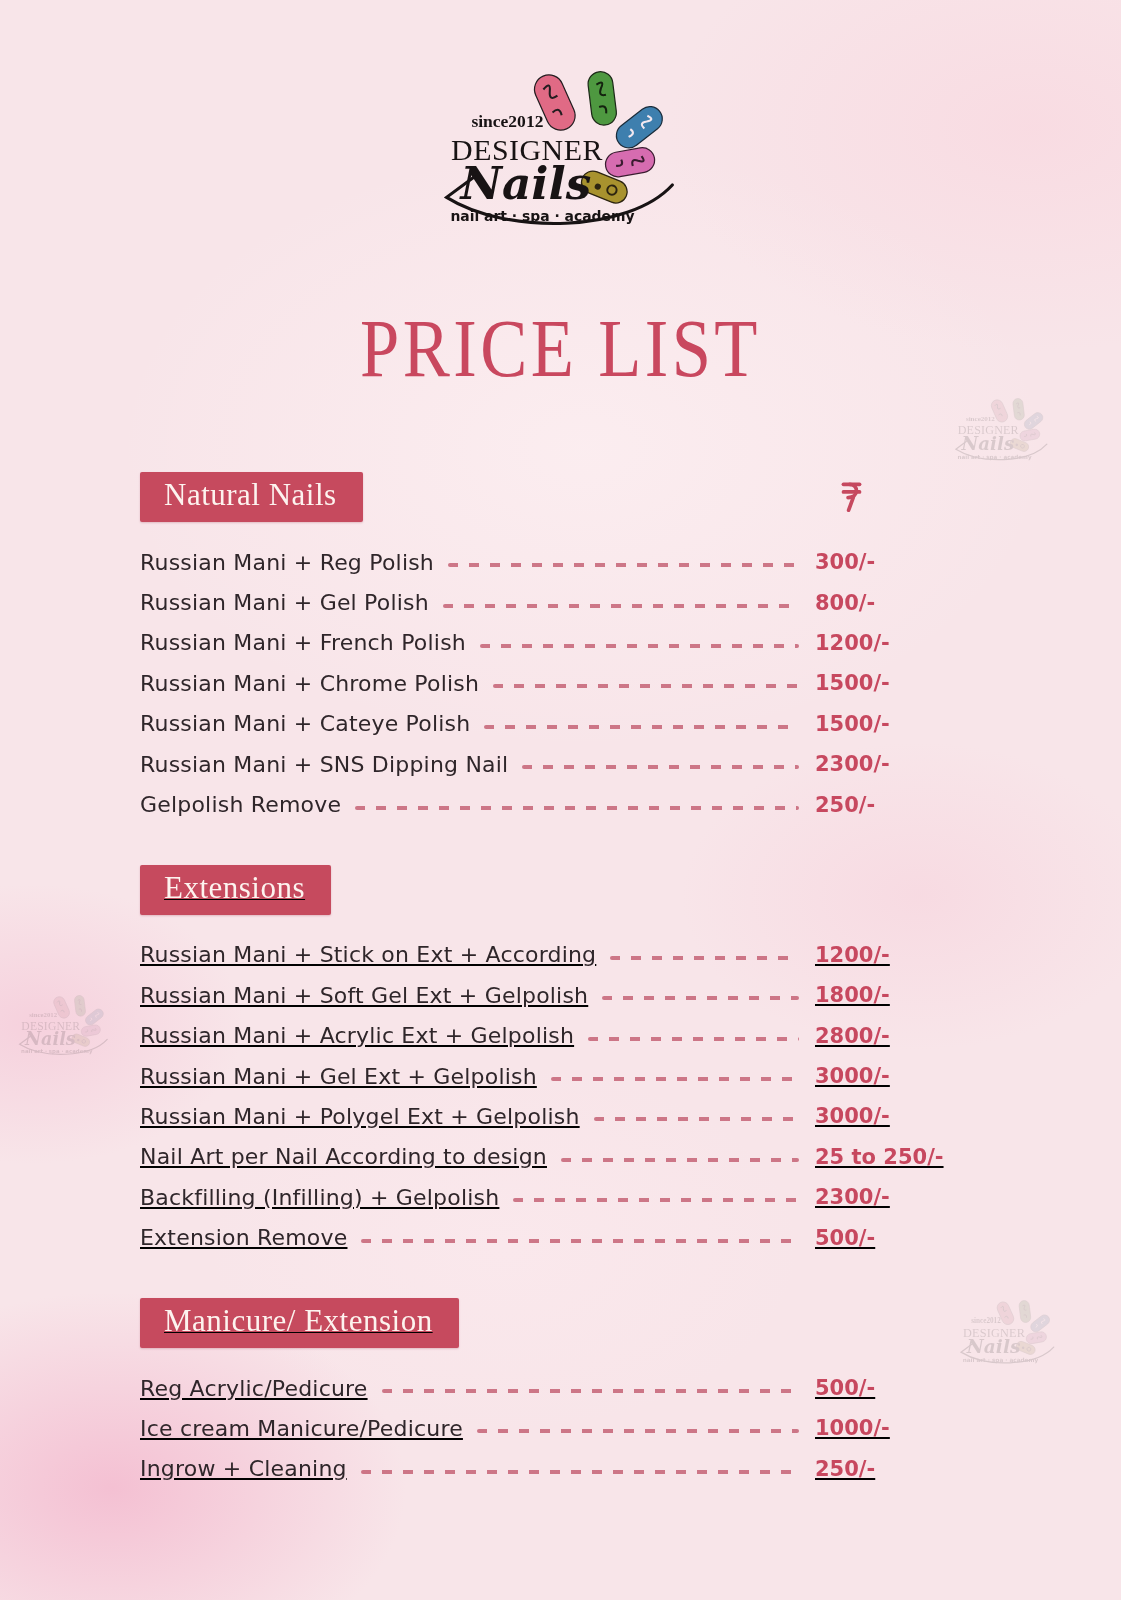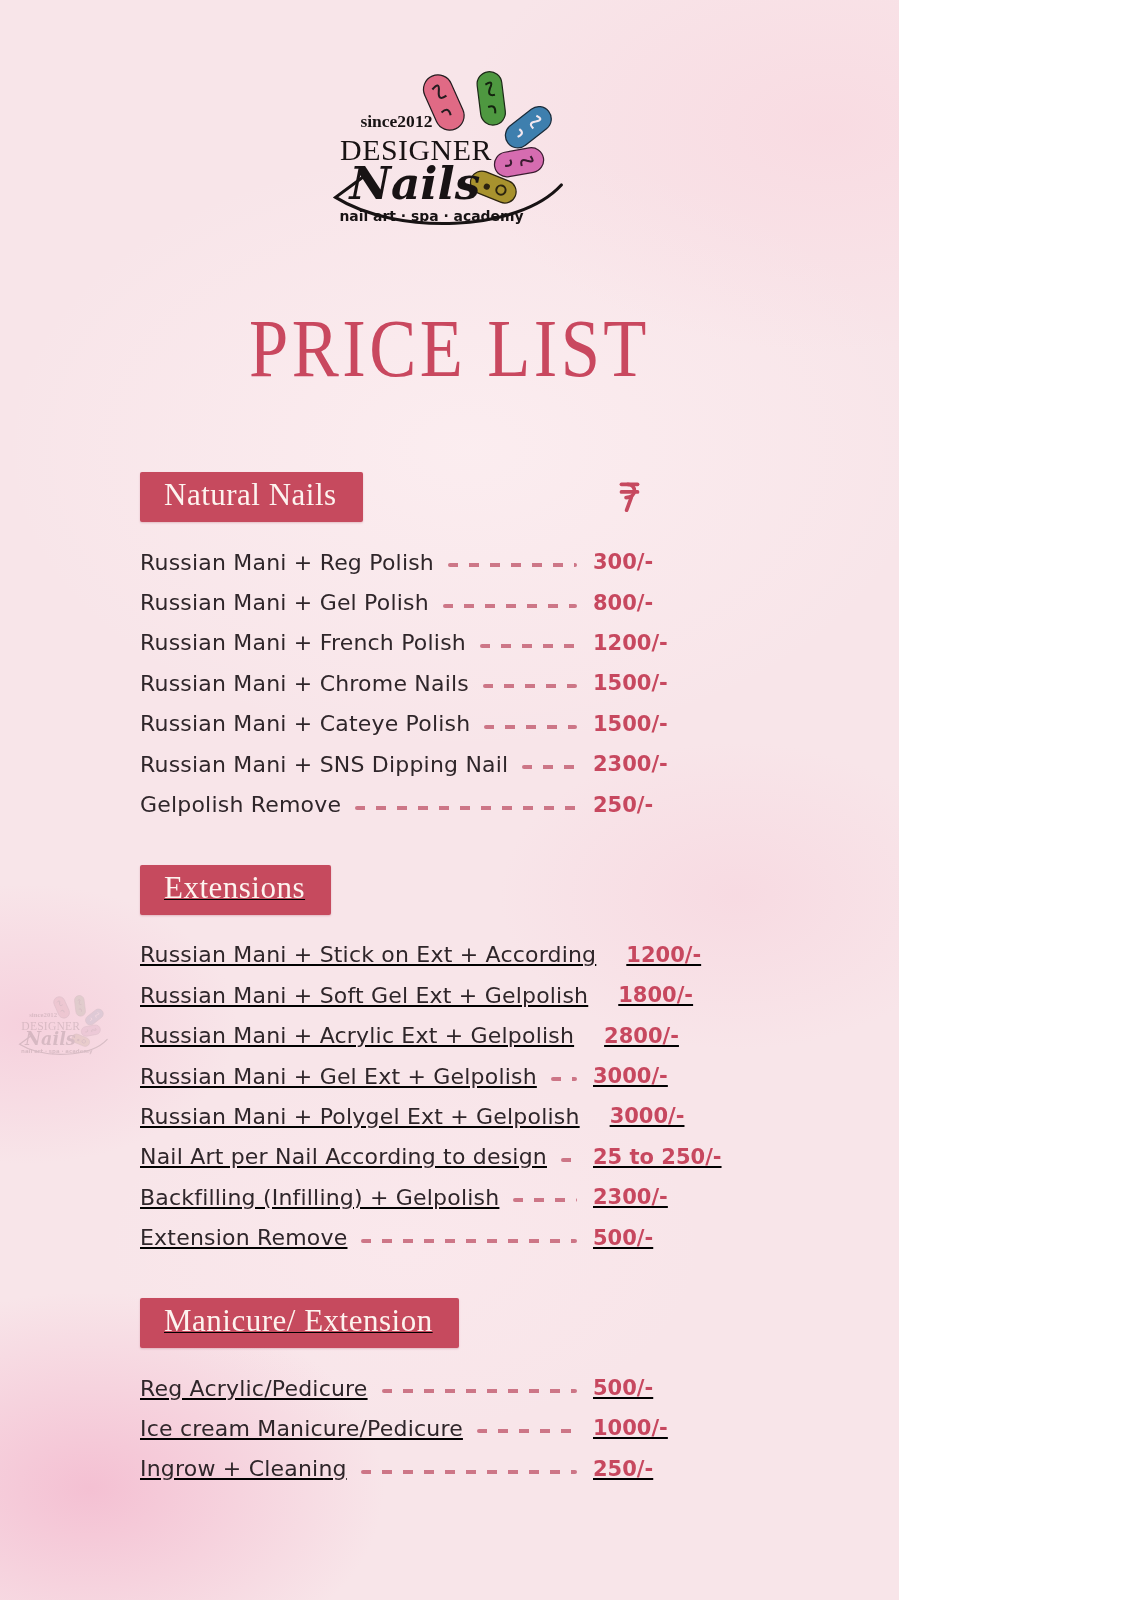--- a/index.html
+++ b/index.html
@@ -1,18 +1,18 @@
 <!DOCTYPE html>
 <html><head>
 <meta charset="utf-8">
 <style>
   html,body{margin:0;padding:0;}
   .page{
     position:relative;
-    width:899px;height:1600px;
+    width:1121px;height:1600px;
     overflow:hidden;
     font-family:"DejaVu Sans",sans-serif;
     background-color:#f8e5e9;
     background-image:
       radial-gradient(ellipse 420px 280px at 10% 93%, rgba(243,183,205,.8), rgba(243,183,205,0) 70%),
       radial-gradient(ellipse 300px 200px at 3% 64%, rgba(244,192,211,.55), rgba(244,192,211,0) 70%),
       radial-gradient(ellipse 520px 320px at 92% 8%, rgba(249,208,218,.45), rgba(249,208,218,0) 70%),
       radial-gradient(ellipse 650px 420px at 52% 28%, rgba(253,241,243,.65), rgba(253,241,243,0) 72%),
       radial-gradient(ellipse 340px 220px at 82% 56%, rgba(246,199,213,.35), rgba(246,199,213,0) 70%),
       radial-gradient(ellipse 420px 260px at 45% 78%, rgba(252,235,239,.5), rgba(252,235,239,0) 72%);
@@ -164,21 +164,21 @@
       <span class="price">800/-</span>
     </div>
 
     <div class="row">
       <span class="svc">Russian Mani + French Polish</span>
       <span class="leader"></span>
       <span class="price">1200/-</span>
     </div>
 
     <div class="row">
-      <span class="svc">Russian Mani + Chrome Nails</span>
+      <span class="svc">Russian Mani + Chrome Polish</span>
       <span class="leader"></span>
       <span class="price">1500/-</span>
     </div>
 
     <div class="row">
       <span class="svc">Russian Mani + Cateye Polish</span>
       <span class="leader"></span>
       <span class="price">1500/-</span>
     </div>
 

